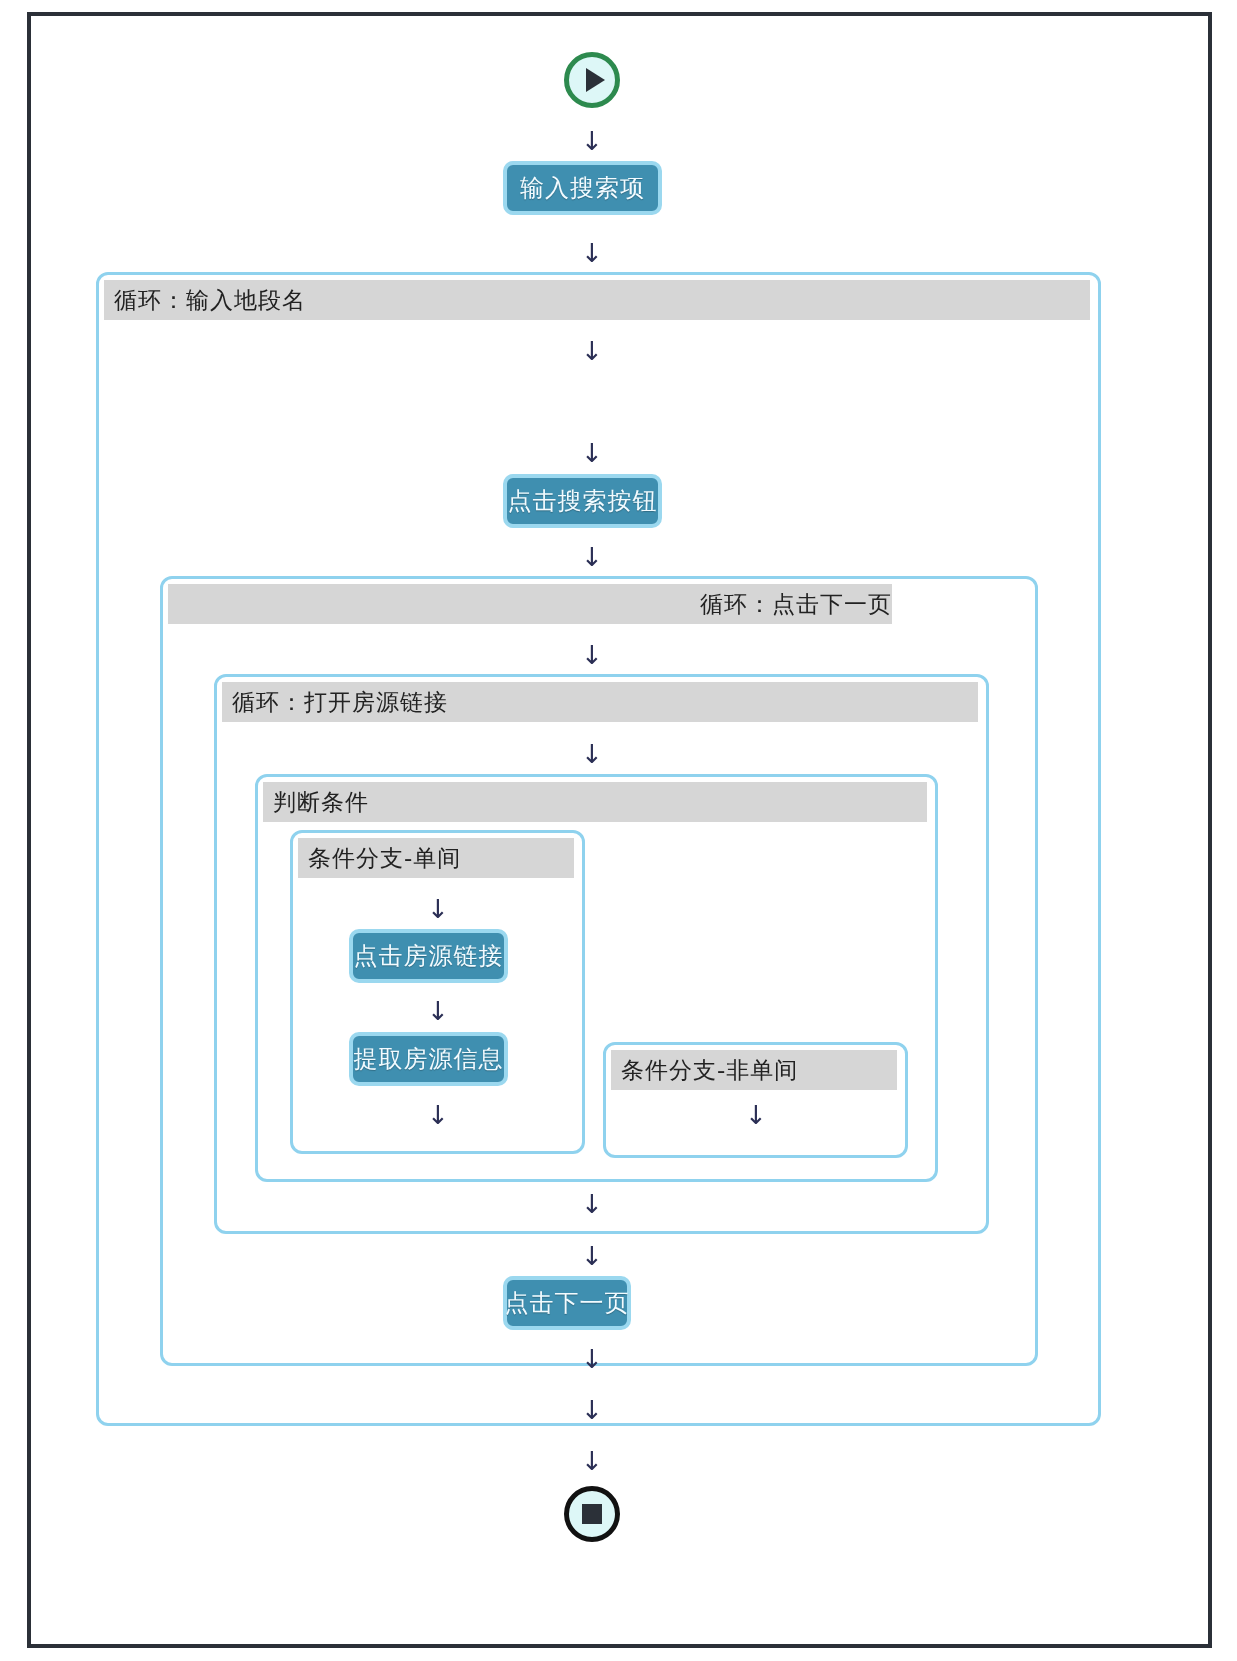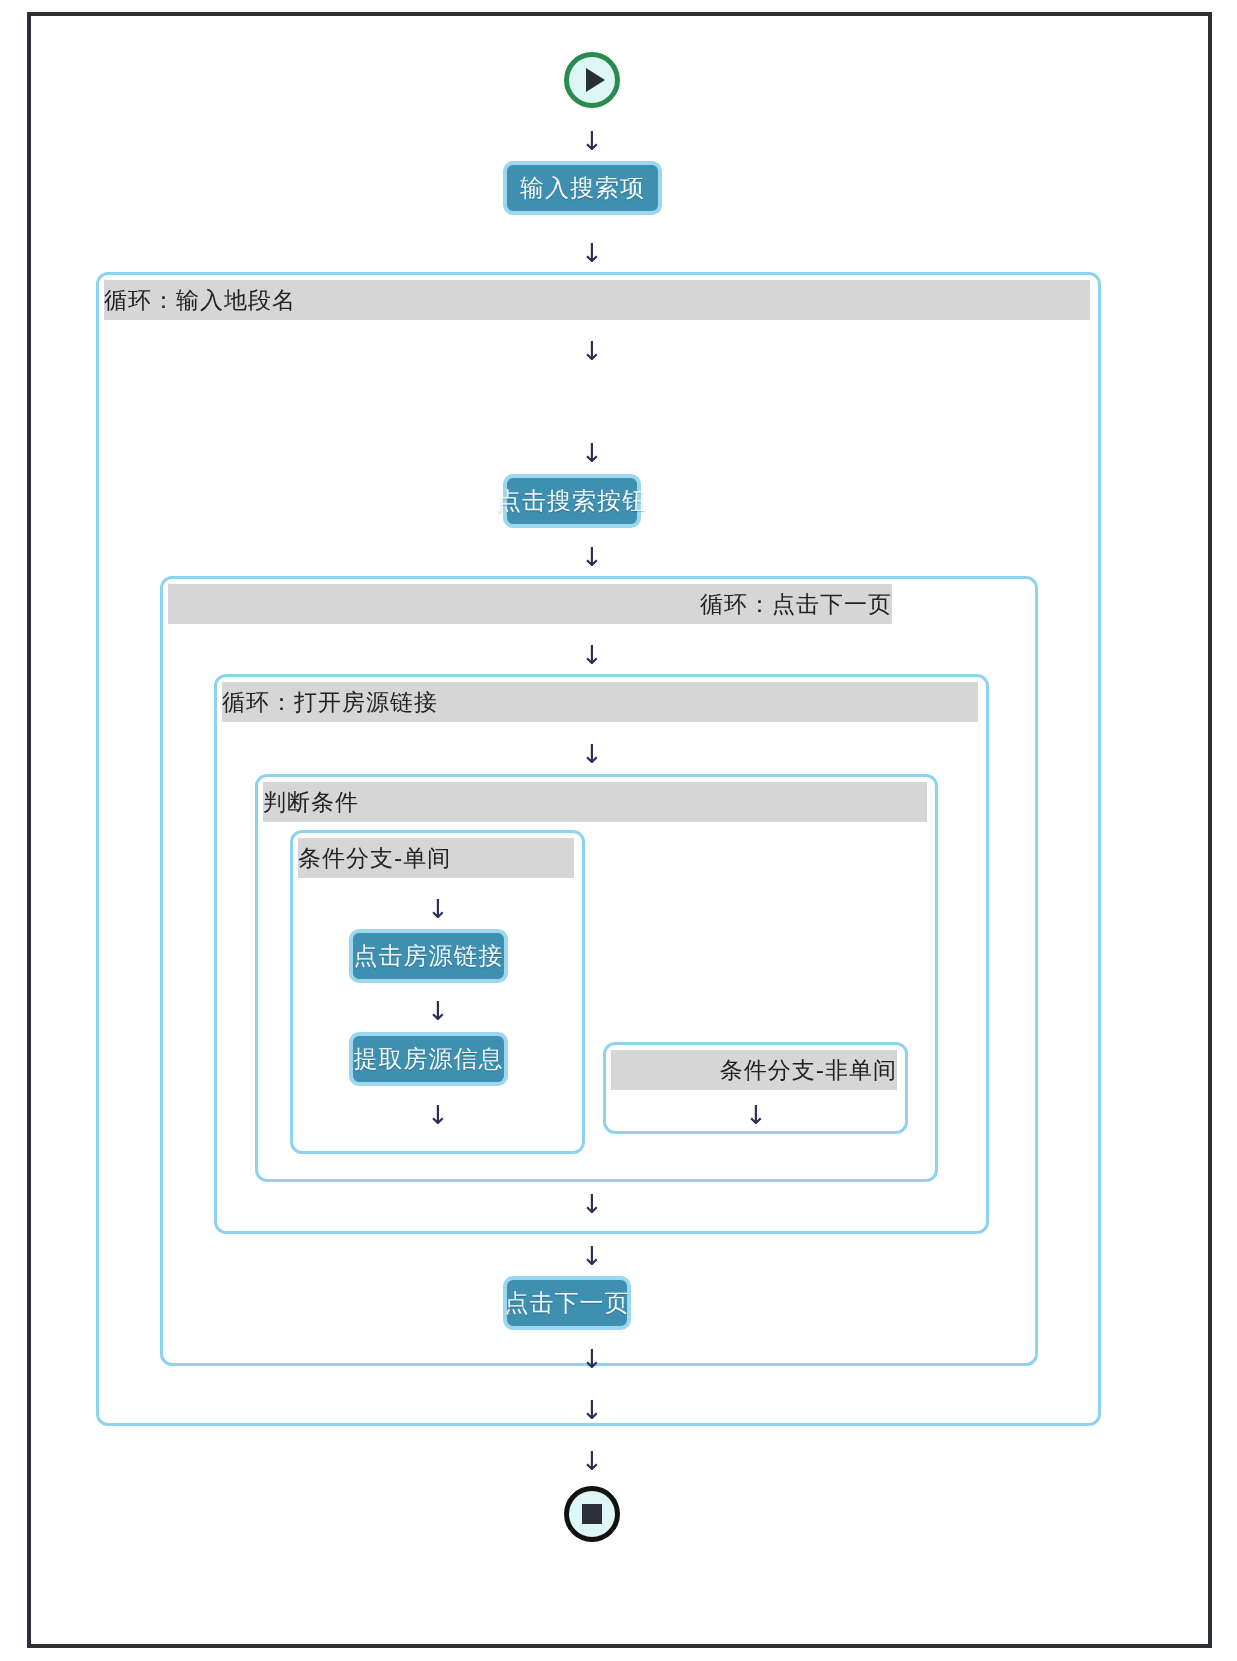--- a/index.html
+++ b/index.html
@@ -112,20 +112,21 @@
   }
   .block > .block-title {
     position: absolute;
     left: 5px;
     top: 5px;
     height: 40px;
     background: #d6d6d6;
     color: #222222;
     font-size: 23px;
     line-height: 40px;
+    padding-left: 10px;
     box-sizing: border-box;
     white-space: nowrap;
     letter-spacing: 1px;
   }
 </style>
 </head>
 <body>
 
 <div id="canvas">
   <div class="frame">
@@ -143,21 +144,21 @@
 
       <div class="block" style="left:65px; top:256px; width:1005px; height:1154px;">
         <div class="block-title" style="width:986px;">循环：输入地段名</div>
       </div>
 
       <div class="arrow" style="left:550px; top:322px;">↓</div>
 
 
       <div class="arrow" style="left:550px; top:424px;">↓</div>
 
-      <div class="node" style="left:472px; top:458px; width:138px;text-align:right;">点击搜索按钮</div>
+      <div class="node" style="left:472px; top:458px; width:159px;text-align:right;">点击搜索按钮</div>
 
       <div class="arrow" style="left:550px; top:528px;">↓</div>
 
       <div class="block" style="left:129px; top:560px; width:878px; height:790px;">
         <div class="block-title" style="width:724px;text-align:right;">循环：点击下一页</div>
       </div>
 
       <div class="arrow" style="left:550px; top:626px;">↓</div>
 
       <div class="block" style="left:183px; top:658px; width:775px; height:560px;">
@@ -177,21 +178,21 @@
       <div class="arrow" style="left:396px; top:880px;">↓</div>
 
       <div class="node" style="left:318px; top:913px; width:159px;">点击房源链接</div>
 
       <div class="arrow" style="left:396px; top:982px;">↓</div>
 
       <div class="node" style="left:318px; top:1016px; width:159px;">提取房源信息</div>
 
       <div class="arrow" style="left:396px; top:1086px;">↓</div>
 
-      <div class="block" style="left:572px; top:1026px; width:305px; height:92px;text-align:right;">
+      <div class="block" style="left:572px; top:1026px; width:305px; height:116px;">
         <div class="block-title" style="width:286px;">条件分支-非单间</div>
       </div>
 
       <div class="arrow" style="left:714px; top:1086px;">↓</div>
 
       <div class="arrow" style="left:550px; top:1175px;">↓</div>
 
       <div class="arrow" style="left:550px; top:1227px;">↓</div>
 
       <div class="node" style="left:472px; top:1260px; width:128px;">点击下一页</div>

